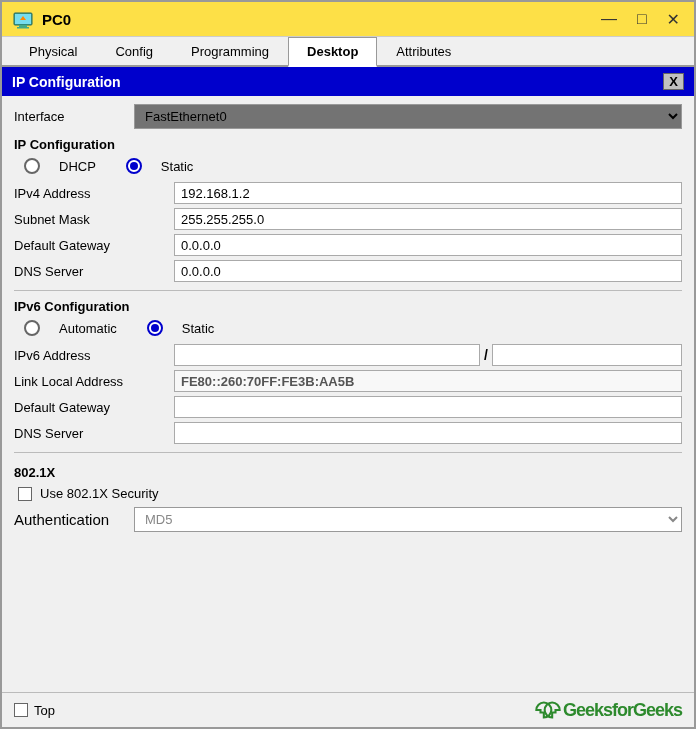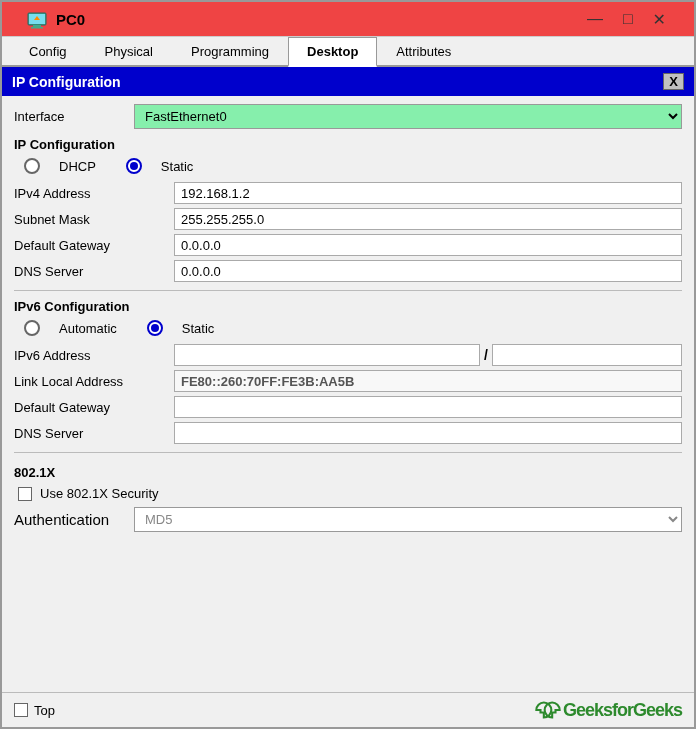--- a/index.html
+++ b/index.html
@@ -13,24 +13,24 @@
     }
     .window {
       width: 696px;
       height: 729px;
       background: #f0f0f0;
       border: 2px solid #999;
       display: flex;
       flex-direction: column;
     }
     .titlebar {
-      background: #ef4444;
-      display: flex;
-      align-items: center;
-      padding: 6px 24px;
+      background: #fde047;
+      display: flex;
+      align-items: center;
+      padding: 6px 10px;
       border-bottom: 1px solid #ccc;
       gap: 8px;
     }
     .titlebar-icon {
       width: 22px;
       height: 22px;
     }
     .titlebar-title {
       font-size: 15px;
       font-weight: bold;
@@ -108,21 +108,21 @@
     }
     .interface-label {
       width: 120px;
       font-size: 13px;
     }
     .interface-select {
       flex: 1;
       padding: 3px 6px;
       font-size: 13px;
       border: 1px solid #999;
-      background: #86efac;
+      background: #737373;
     }
     .section-title {
       font-size: 13px;
       font-weight: bold;
       margin: 8px 0 6px 0;
       color: #000;
     }
     .radio-row {
       display: flex;
       align-items: center;
@@ -308,22 +308,22 @@
     </div>
     <span class="titlebar-title">PC0</span>
     <div class="titlebar-controls">
       <button class="titlebar-btn">—</button>
       <button class="titlebar-btn">□</button>
       <button class="titlebar-btn">✕</button>
     </div>
   </div>
 
   <div class="tabs">
+    <div class="tab">Physical</div>
     <div class="tab">Config</div>
-    <div class="tab">Physical</div>
     <div class="tab">Programming</div>
     <div class="tab active">Desktop</div>
     <div class="tab">Attributes</div>
   </div>
 
   <div class="content">
 
     <div class="ip-config-header">
       <span>IP Configuration</span>
       <button class="ip-config-close">X</button>

